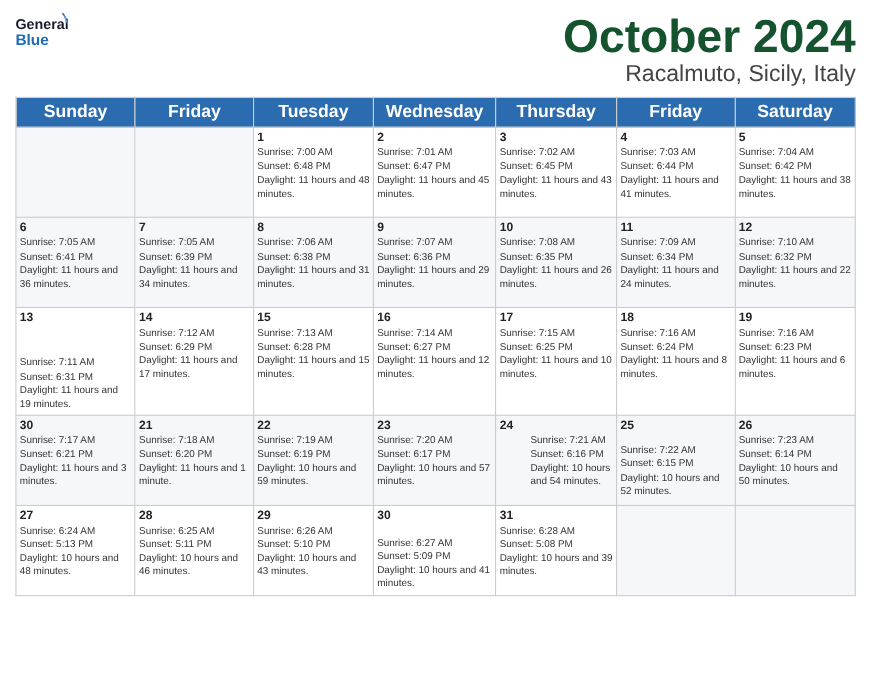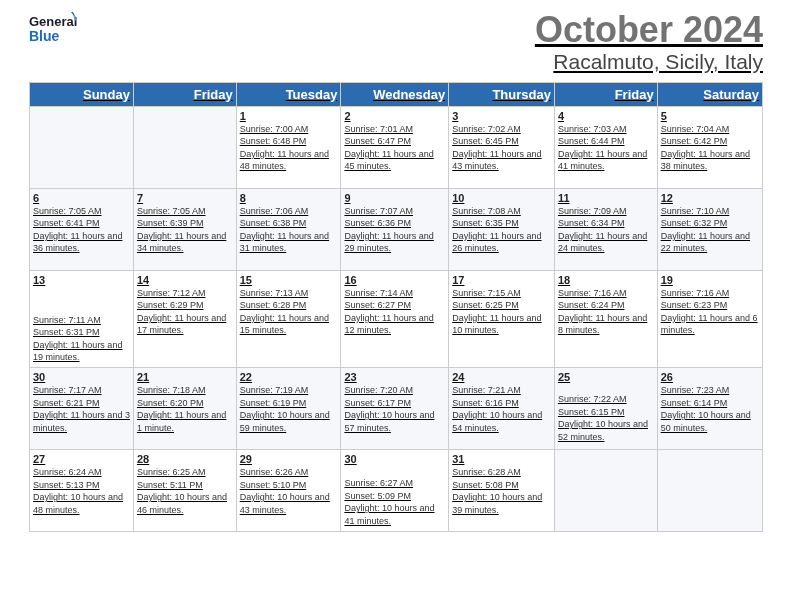--- a/index.html
+++ b/index.html
@@ -6,58 +6,57 @@
     body {
       width: 792px;
       height: 612px;
       font-family: Arial, sans-serif;
       background: #fff;
       overflow: hidden;
     }
     .page {
       width: 792px;
       height: 612px;
-      padding: 10px 29px;
-      text-decoration: underline;
+      padding: 10px 14px;
     }
     .header {
       display: flex;
       justify-content: space-between;
       align-items: flex-start;
       margin-bottom: 8px;
     }
     .logo {
       display: flex;
       align-items: center;
       gap: 4px;
     }
     .title-block {
       text-align: right;
     }
     .month-title {
-      font-size: 36px;
+      font-size: 42px;
       font-weight: bold;
-      color: #737373;
+      color: #14532d;
       line-height: 1.1;
     }
     .location {
       font-size: 21px;
       color: #444;
     }
     .calendar {
       width: 100%;
       border-collapse: collapse;
       font-size: 9.5px;
     }
     .calendar th {
       background: #2b6cb0;
       color: #fff;
       padding: 4px 3px;
-      text-align: right;
-      font-size: 13px;
+      text-align: center;
+      font-size: 16px;
       font-weight: bold;
       border: 1px solid #ccc;
     }
     .calendar td {
       border: 1px solid #ccc;
       vertical-align: top;
       padding: 3px 3px;
       width: 113px;
       height: 82px;
       background: #fff;
@@ -257,21 +256,21 @@
 Daylight: 10 hours and 59 minutes.</div>
           </td>
           <td>
             <div class="day-num">23</div>
             <div class="day-info" style="white-space: pre-line;">Sunrise: 7:20 AM
 Sunset: 6:17 PM
 Daylight: 10 hours and 57 minutes.</div>
           </td>
           <td>
             <div class="day-num">24</div>
-            <div class="day-info" style="white-space: pre-line;">Sunrise: 7:21 AM
+            <div class="day-info" style="white-space: pre-line; margin-left: 28px;">Sunrise: 7:21 AM
 Sunset: 6:16 PM
 Daylight: 10 hours and 54 minutes.</div>
           </td>
           <td>
             <div class="day-num">25</div>
             <div class="day-info" style="white-space: pre-line; margin-top: 10px;">Sunrise: 7:22 AM
 Sunset: 6:15 PM
 Daylight: 10 hours and 52 minutes.</div>
           </td>
           <td>

